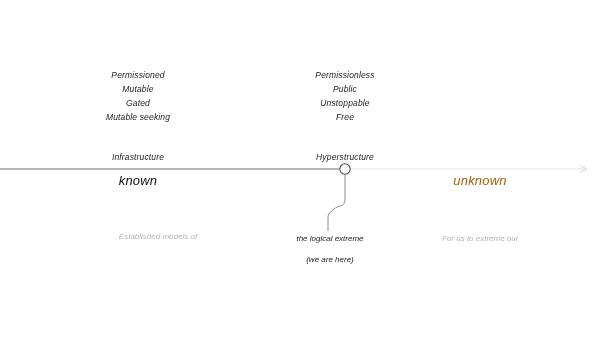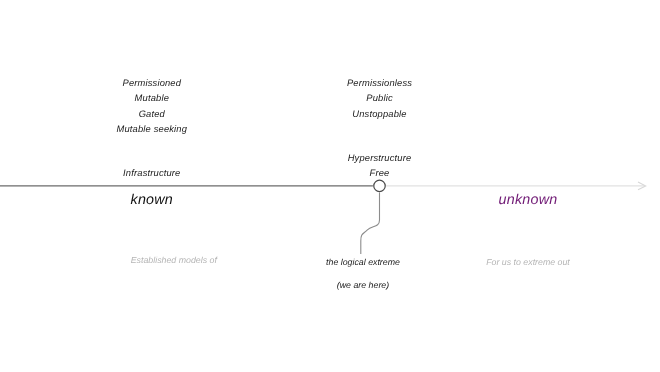--- a/index.html
+++ b/index.html
@@ -61,21 +61,21 @@
     top: 173px;
     width: 160px;
     text-align: center;
     color: #111111;
   }
   .axis-label.unknown {
     left: 400px;
     top: 173px;
     width: 160px;
     text-align: center;
-    color: #701a75;
+    color: #a16207;
   }
 
   
   .caption {
     position: absolute;
     font-style: italic;
     font-size: 8px;
     line-height: 11.5px;
     white-space: nowrap;
   }
@@ -128,22 +128,22 @@
     <div class="word">Mutable</div>
     <div class="word">Gated</div>
     <div class="word">Mutable seeking</div>
     <div class="word spaced">Infrastructure</div>
   </div>
 
   <div class="word-col right">
     <div class="word">Permissionless</div>
     <div class="word">Public</div>
     <div class="word">Unstoppable</div>
+    <div class="word">Free</div>
     <div class="word spaced">Hyperstructure</div>
-    <div class="word">Free</div>
   </div>
 
   <div class="axis-label known">known</div>
   <div class="axis-label unknown">unknown</div>
 
   <div class="caption left-cap">
     <span>Established models of</span><br>
   </div>
 
   <div class="caption center-cap">

